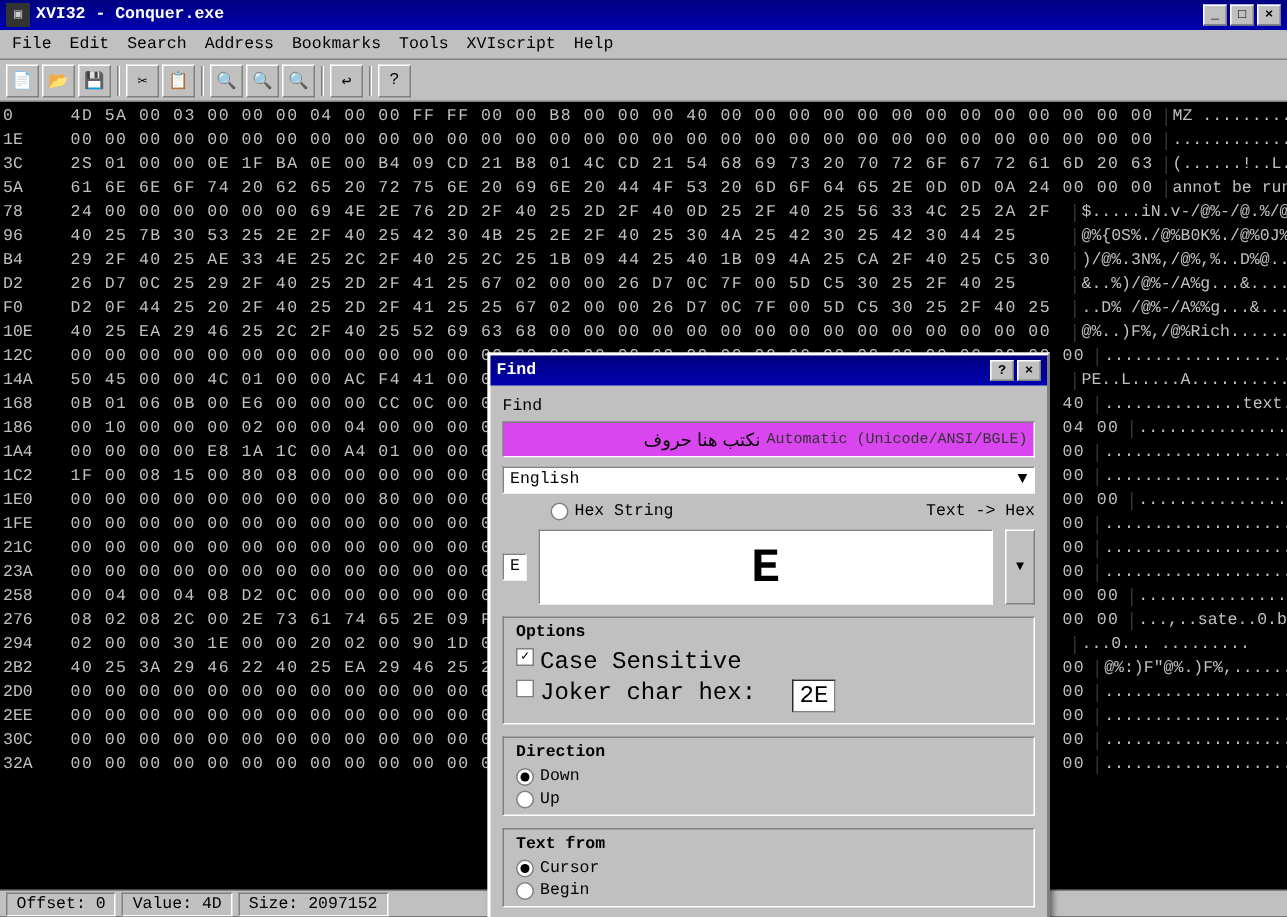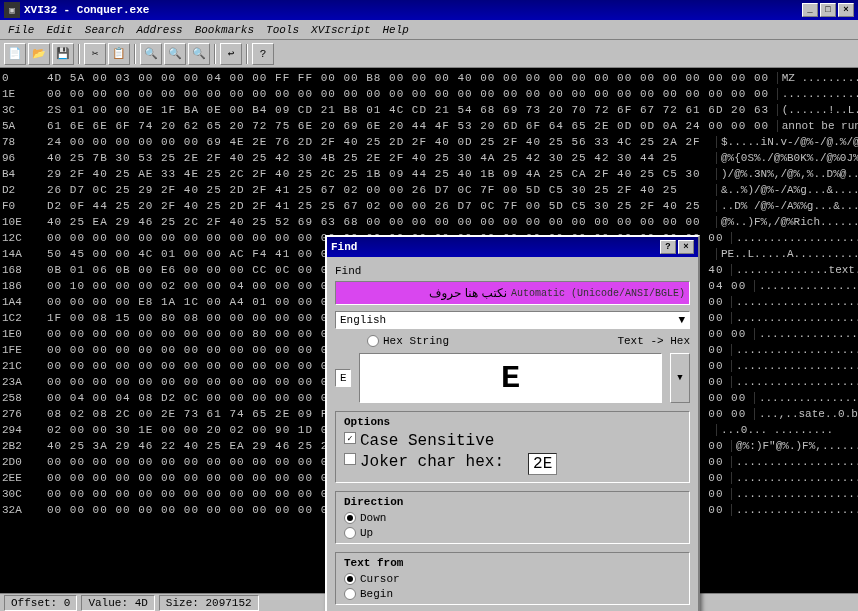--- a/index.html
+++ b/index.html
@@ -56,21 +56,20 @@
       height: 20px;
       display: flex;
       align-items: center;
       padding: 0 2px;
       border-bottom: 1px solid #808080;
     }
     .menu-item {
       padding: 2px 6px;
       font-size: 11px;
       cursor: pointer;
-      font-style: italic;
     }
 
     
     .toolbar {
       background: #c0c0c0;
       height: 28px;
       display: flex;
       align-items: center;
       padding: 2px 4px;
       gap: 2px;

